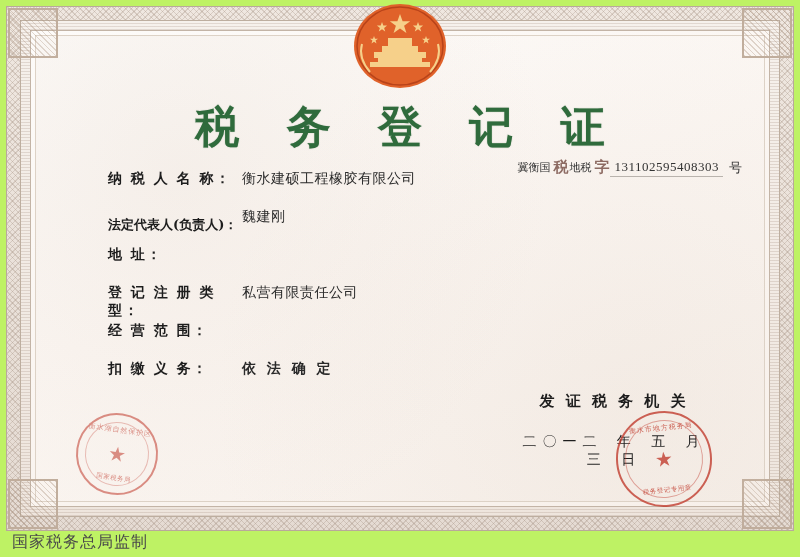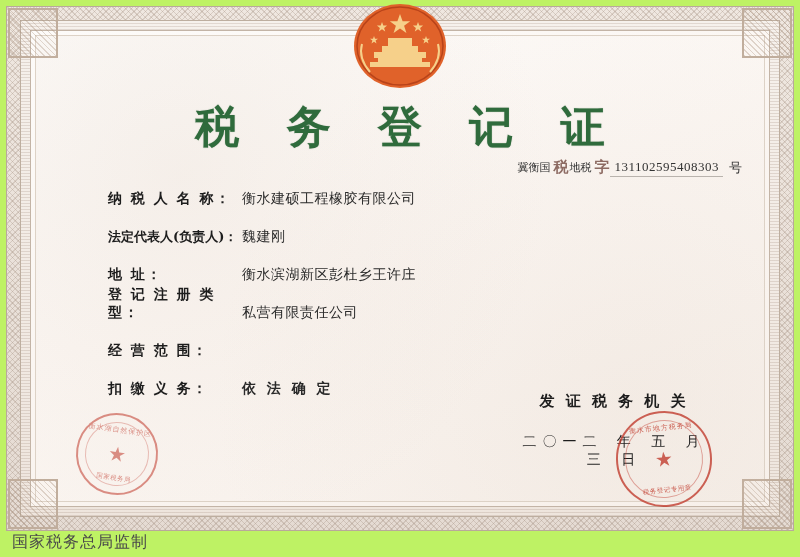--- a/index.html
+++ b/index.html
@@ -156,35 +156,36 @@
 
   
   .fields {
     position: absolute;
     left: 108px;
     top: 170px;
     width: 600px;
   }
   .field-row {
     display: flex;
-    align-items: flex-end;
+    align-items: flex-start;
     height: 38px;
   }
   .field-label {
     width: 130px;
     flex: 0 0 130px;
     font-size: 14px;
     color: #1d1d1d;
     font-weight: bold;
     letter-spacing: 2px;
     font-family: "DejaVu Serif", "Liberation Serif", serif;
   }
   .field-label.tight {
     letter-spacing: 0px;
     font-size: 13px;
+    margin-top: 8px;
   }
   .field-value {
     font-size: 14px;
     color: #2a2a2a;
     letter-spacing: 0.5px;
     font-family: "DejaVu Serif", "Liberation Serif", serif;
     padding-left: 4px;
   }
   .field-value.small {
     font-size: 9px;
@@ -359,21 +360,20 @@
       <div class="field-value">衡水建硕工程橡胶有限公司</div>
     </div>
 
     <div class="field-row">
       <div class="field-label tight">法定代表人(负责人)：</div>
       <div class="field-value">魏建刚</div>
     </div>
 
     <div class="field-row">
       <div class="field-label">地         址：</div>
-      <div class="field-value">衡水滨湖新区彭杜乡王许庄</div>
     </div>
 
     <div class="field-row">
       <div class="field-label">登 记 注 册 类 型：</div>
       <div class="field-value">私营有限责任公司</div>
     </div>
 
     <div class="field-row">
       <div class="field-label">经 营 范 围：</div>
     </div>

